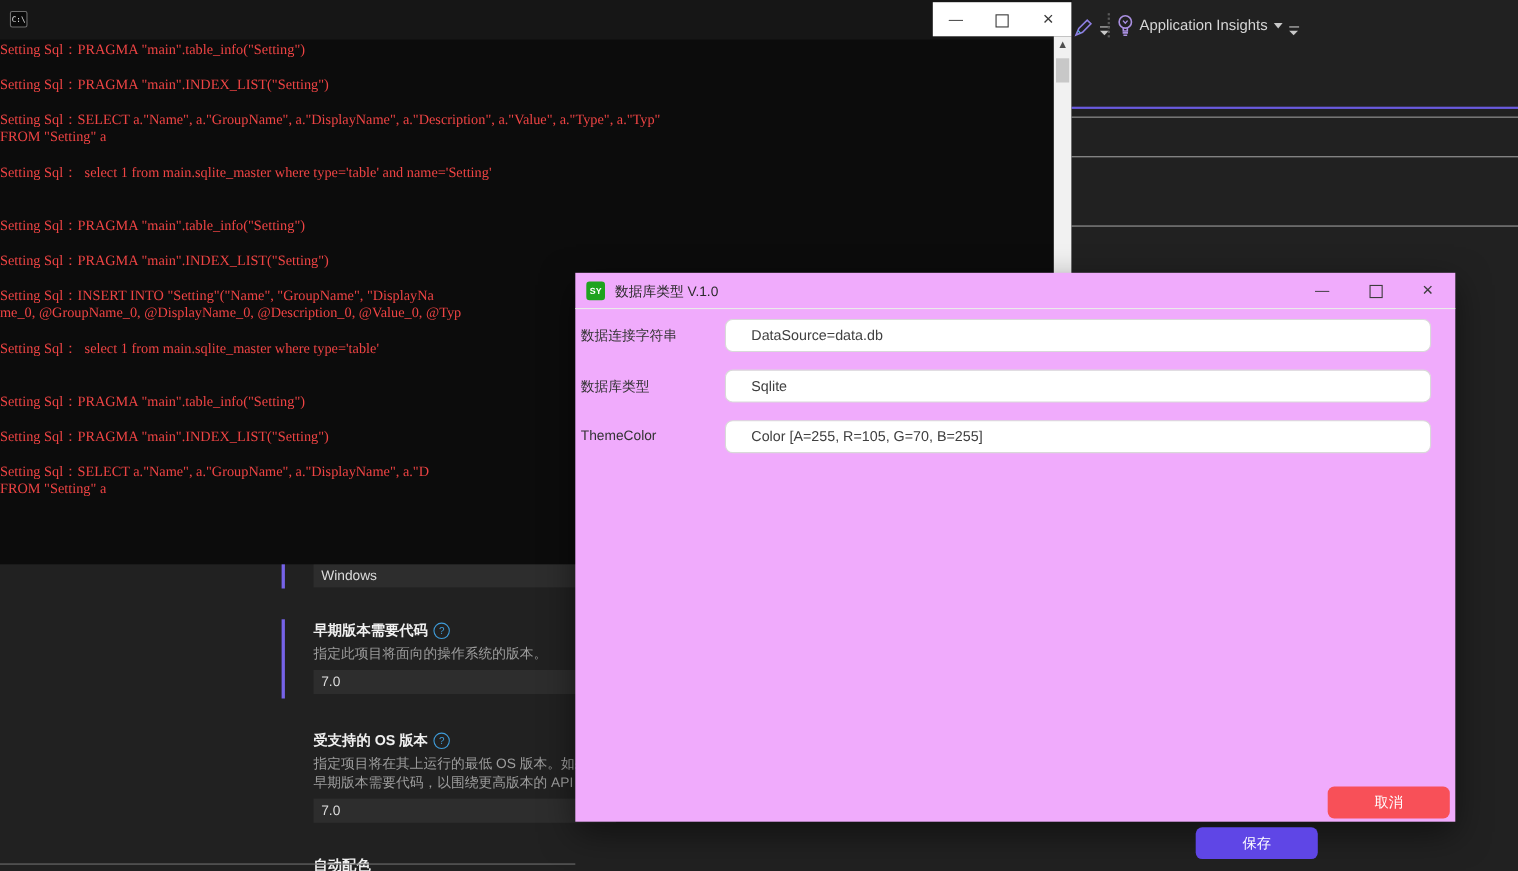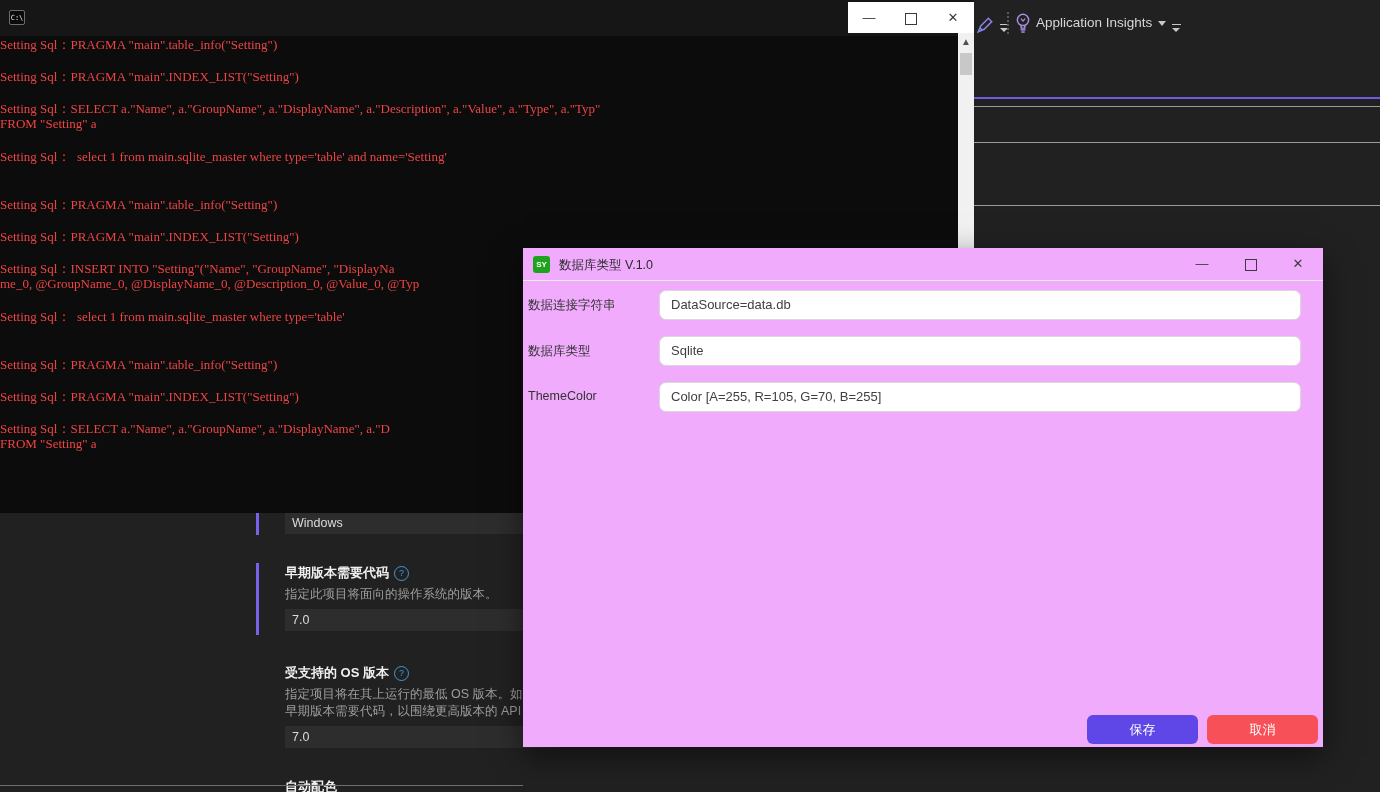--- a/index.html
+++ b/index.html
@@ -51,21 +51,21 @@
   .dialog{position:absolute;left:523px;top:248px;width:800px;height:499px;background:#f0abfc;
           box-shadow:0 10px 30px rgba(0,0,0,0.5);}
   .dlg-titlebar{position:absolute;left:0;top:0;width:100%;height:33px;border-bottom:1px solid #ebebeb;box-sizing:border-box;}
   .dlg-appicon{position:absolute;left:10px;top:8px;width:17px;height:17px;background:#1ea31e;border-radius:3px;
                color:#fff;font-size:8px;font-weight:bold;text-align:center;line-height:17px;}
   .dlg-title{position:absolute;left:36px;top:9px;color:#2b2b2b;font-size:12.5px;white-space:nowrap;}
   .dlg-btn{position:absolute;top:0;width:44px;height:32px;text-align:center;line-height:32px;color:#3c3c3c;font-size:13px;}
   .dlg-btn .sq{display:inline-block;width:10px;height:10px;border:1px solid #3c3c3c;vertical-align:middle;}
   .dlg-row-label{position:absolute;left:5px;color:#333;font-size:12.5px;white-space:nowrap;}
   .dlg-input{position:absolute;left:136px;width:642px;height:30px;border:1px solid #d9d9d9;border-radius:7px;
-             box-sizing:border-box;color:#404040;font-size:13px;line-height:28px;padding-left:11px;background:#fff;white-space:nowrap;overflow:hidden;}
+             box-sizing:border-box;color:#404040;font-size:13px;line-height:28px;padding-left:23px;background:#fff;white-space:nowrap;overflow:hidden;}
   .dlg-footer-btn{position:absolute;top:467px;width:111px;height:29px;border-radius:6px;color:#fff;
                   font-size:13px;text-align:center;line-height:29px;}
 </style>
 </head>
 <body>
 
 <div class="screen">
 
   <div class="vs">
 
@@ -176,17 +176,17 @@
 
     <div class="dlg-row-label" style="top:49px;">数据连接字符串</div>
     <div class="dlg-input" style="top:42px;">DataSource=data.db</div>
 
     <div class="dlg-row-label" style="top:95px;">数据库类型</div>
     <div class="dlg-input" style="top:88px;">Sqlite</div>
 
     <div class="dlg-row-label" style="top:141px;">ThemeColor</div>
     <div class="dlg-input" style="top:134px;">Color [A=255, R=105, G=70, B=255]</div>
 
-    <div class="dlg-footer-btn" style="left: 564px; background: rgb(95, 70, 230);" id="save-btn">保存</div>
+    <div class="dlg-footer-btn" style="left: 564px; background: rgb(95, 70, 230); margin-top: 37px;" id="save-btn">保存</div>
     <div class="dlg-footer-btn" style="left: 684px; background: rgb(248, 80, 88);" id="cancel-btn">取消</div>
   </div>
 
 </div>
 
 </body></html>

